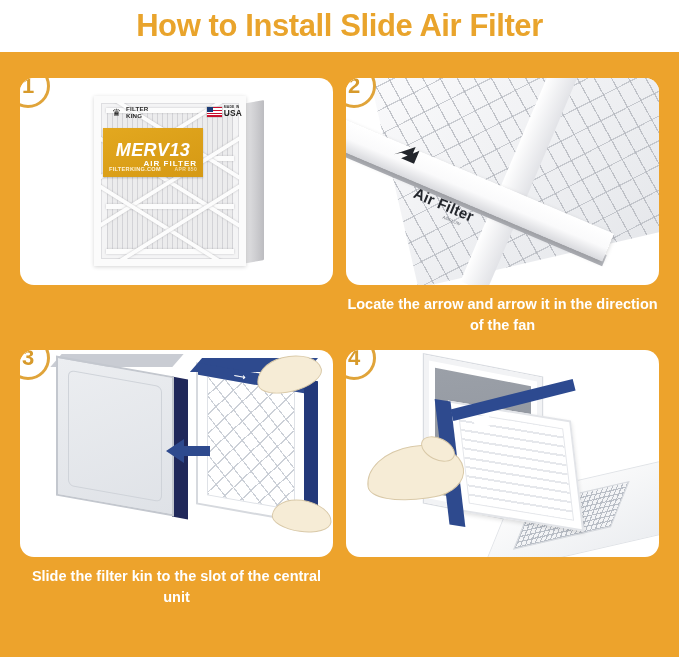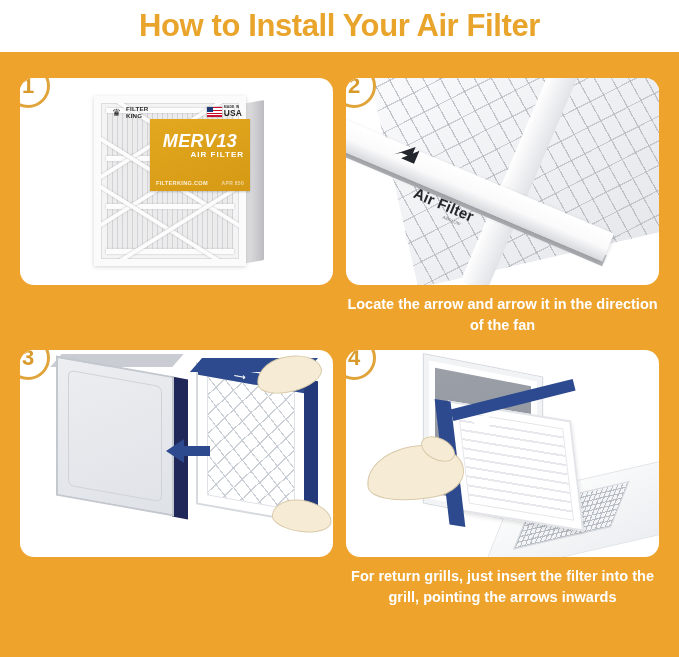--- a/index.html
+++ b/index.html
@@ -153,26 +153,25 @@
     background: #fcfcfc;
     box-shadow: 0 0 2px rgba(150,150,155,.6);
   }
   .p1-grid i.h { left: 0; width: 100%; height: 5px; }
   .p1-grid i.d {
     left: -20%; width: 140%; height: 4px;
     transform-origin: center;
   }
   .p1-label {
     position: absolute;
-    left: 9px; top: 23px;
-    width: 100px; height: 72px;
+    left: 9px; top: 32px;
+    width: 100px; height: 49px;
     background: linear-gradient(160deg,#e3a81f,#d59914);
     z-index: 3;
     box-shadow: 0 1px 2px rgba(0,0,0,.2);
-    margin-left: 47px;
   }
   .p1-merv {
     position: absolute;
     left: 0; right: 0; top: 12px;
     text-align: center;
     color: #ffffff;
     font-size: 18px;
     font-weight: bold;
     font-style: italic;
     letter-spacing: 0.4px;
@@ -504,21 +503,21 @@
     transform: rotate(26deg);
     z-index: 11;
   }
 </style>
 </head>
 <body>
 
 <div class="page">
 
   <div class="title-bar">
-    <div class="title-text">How to Install Your Air Filter</div>
+    <div class="title-text">How to Install Slide Air Filter</div>
   </div>
 
   <div class="orange-body">
     <div class="steps">
 
       <div class="step col-left row-top">
         <div class="card">
           <div class="art">
             <div class="p1-filter">
               <div class="p1-side"></div>
@@ -599,20 +598,21 @@
 
             <div class="hand p3-hand-top"></div>
             <div class="hand p3-hand-bot"></div>
 
             <svg class="p3-arrow" width="44" height="30" viewBox="0 0 44 30">
               <path d="M0 15 L18 3 L18 10 L44 10 L44 20 L18 20 L18 27 Z" fill="#2e4a8e"></path>
             </svg>
           </div>
           <div class="badge">3</div>
         </div>
+        <div class="caption">Slide the filter kin to the slot of the central unit</div>
       </div>
 
       <div class="step col-right row-bottom">
         <div class="card">
           <div class="art p4">
             <div class="p4-duct">
               <div class="p4-duct-in"></div>
             </div>
             <div class="p4-ceiling">
               <div class="p4-vent"></div>
@@ -621,18 +621,17 @@
             <div class="p4-grill">
               <div class="p4-louvers"></div>
             </div>
             <div class="p4-blue-top"></div>
             <div class="p4-badge"></div>
             <div class="p4-hand"></div>
             <div class="p4-thumb"></div>
           </div>
           <div class="badge">4</div>
         </div>
-        <div class="caption">For return grills, just insert the filter into the grill, pointing the arrows inwards</div>
       </div>
 
     </div>
   </div>
 </div>
 
 </body></html>

